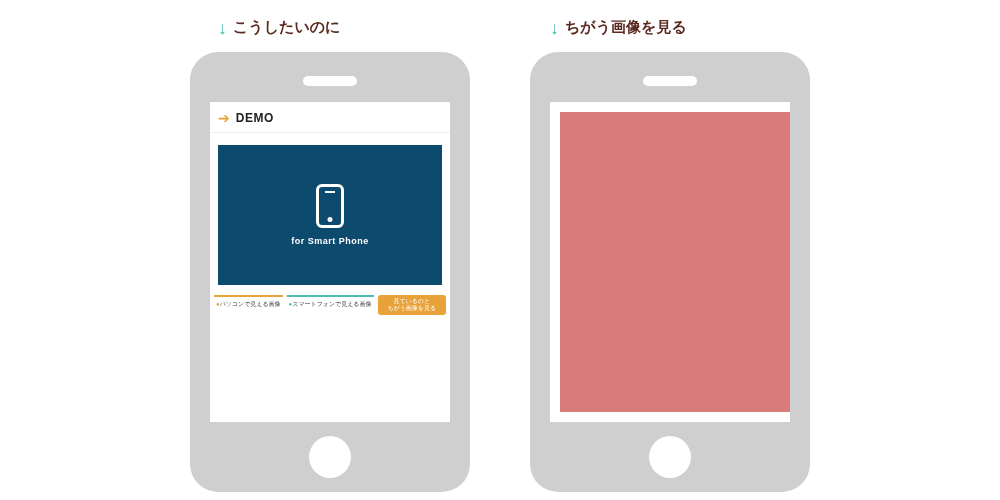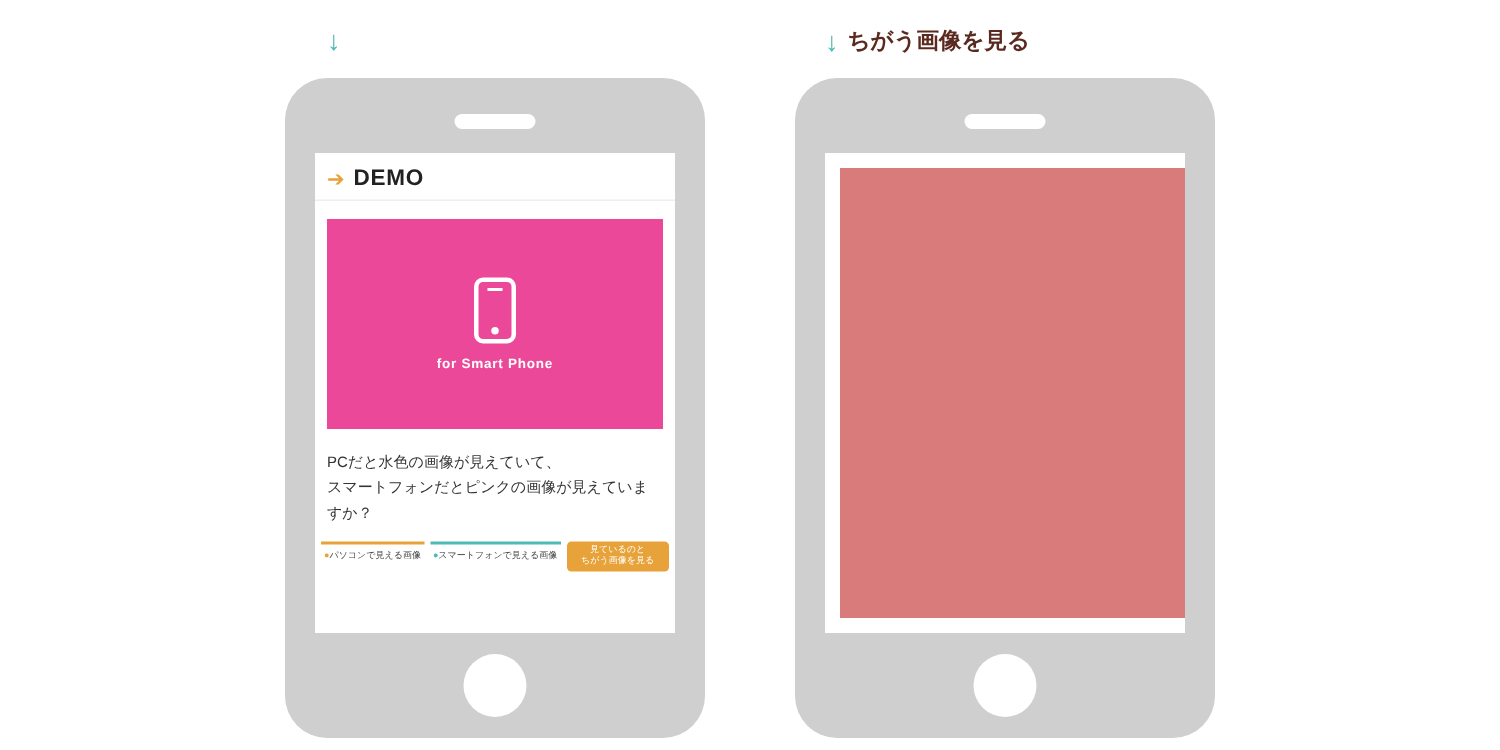--- a/index.html
+++ b/index.html
@@ -57,24 +57,24 @@
   }
 
   
   .demo-head {
     display: flex; align-items: center;
     gap: 6px;
     padding: 8px 8px 6px;
     border-bottom: 1px solid #eee;
   }
   .demo-head .tri { color: #e8a23a; font-size: 14px; }
-  .demo-head .title { font-weight: 900; font-size: 15px; letter-spacing: 0.5px; color: #222; }
+  .demo-head .title { font-weight: 900; font-size: 12px; letter-spacing: 0.5px; color: #222; }
   .hero {
     margin: 12px 8px 10px;
-    background: #ec4899;
+    background: #0c4a6e;
     height: 140px;
     display: flex;
     flex-direction: column;
     align-items: center;
     justify-content: center;
     color: #ffffff;
   }
   .mini-phone {
     width: 28px; height: 44px;
     border: 3px solid #fff; border-radius: 6px;
@@ -125,20 +125,21 @@
     flex-direction: column;
     align-items: center;
     justify-content: center;
   }
 </style>
 </head>
 <body>
 
 <div class="label" style="left:218px;">
   <span class="arrow">↓</span>
+  <span>こうしたいのに</span>
 </div>
 
 <div class="label" style="left:550px;">
   <span class="arrow">↓</span>
   <span>ちがう画像を見る</span>
 </div>
 
 <div class="phone" style="left:190px;">
   <div class="earpiece"></div>
   <div class="screen">
@@ -146,25 +147,20 @@
     <div class="demo-head">
       <span class="tri">➔</span>
       <span class="title">DEMO</span>
     </div>
 
     <div class="hero">
       <div class="mini-phone"></div>
       <div class="cap">for Smart Phone</div>
     </div>
 
-    <div class="article-text">
-      <div>PCだと水色の画像が見えていて、</div>
-      <div>スマートフォンだとピンクの画像が見えていま</div>
-      <div>すか？</div>
-    </div>
 
     <div class="tab-row">
       <div class="tab left">
         <span style="color:#e8a23a;">●</span><span>パソコンで見える画像</span>
       </div>
       <div class="tab mid">
         <span style="color:#4fb9b3;">●</span><span>スマートフォンで見える画像</span>
       </div>
       <div class="tab right">
         <span>見ているのと</span>

